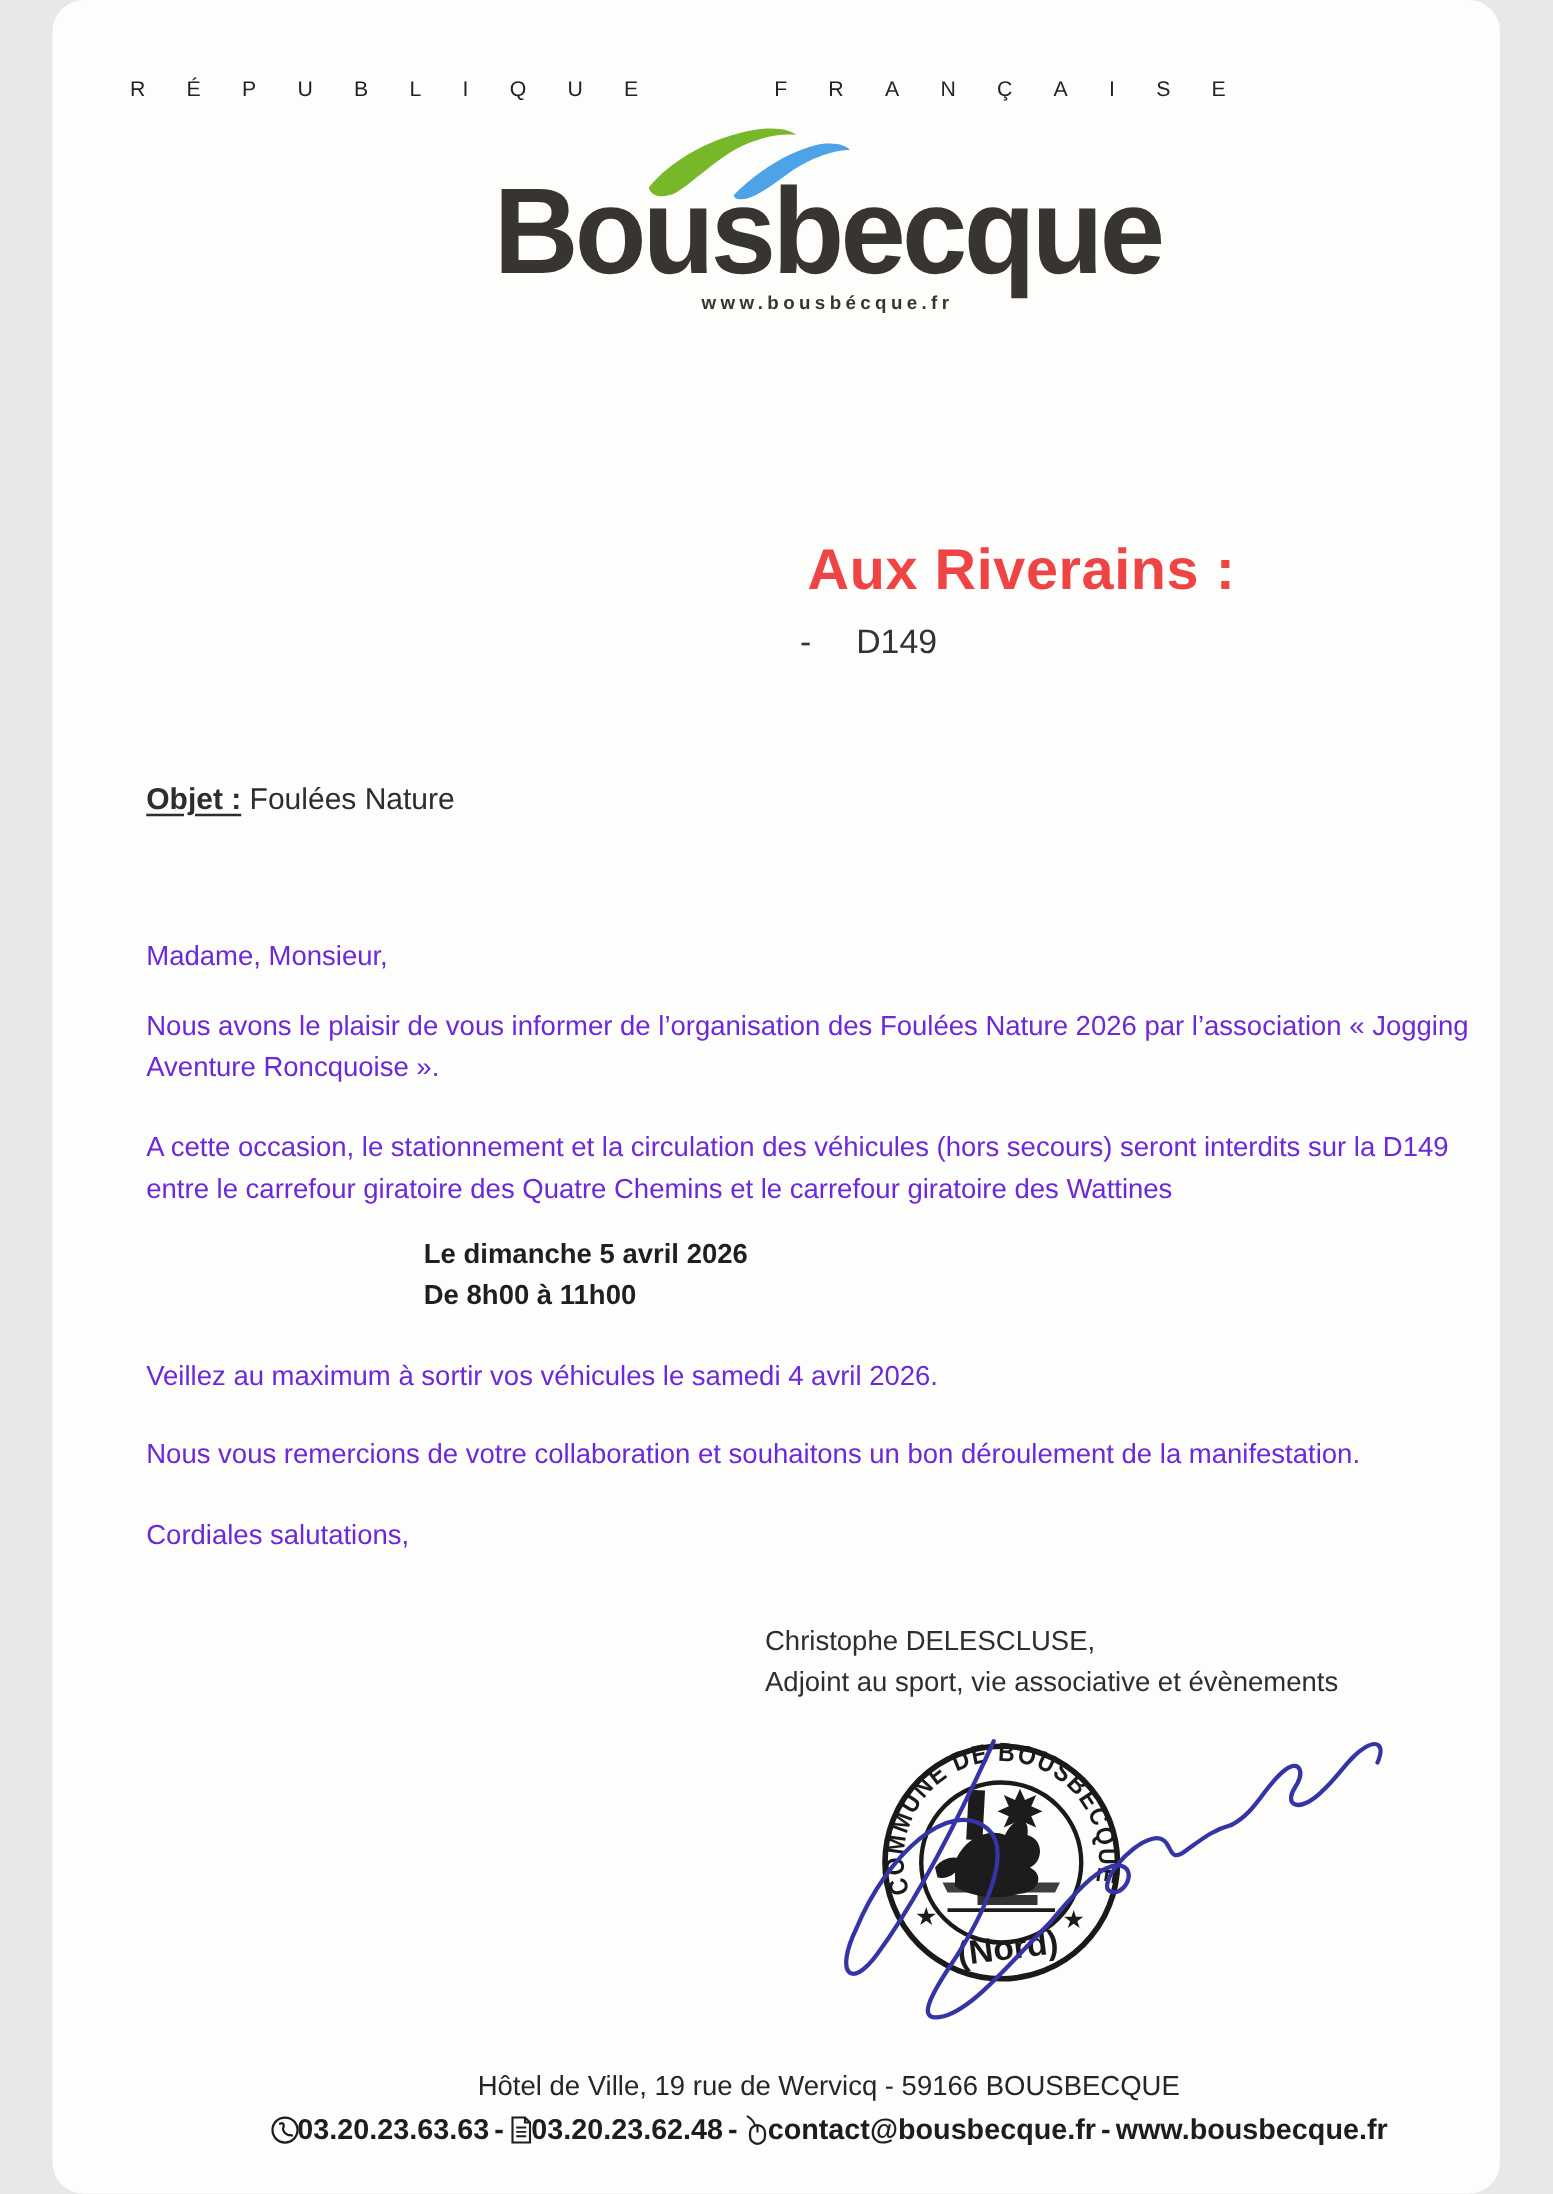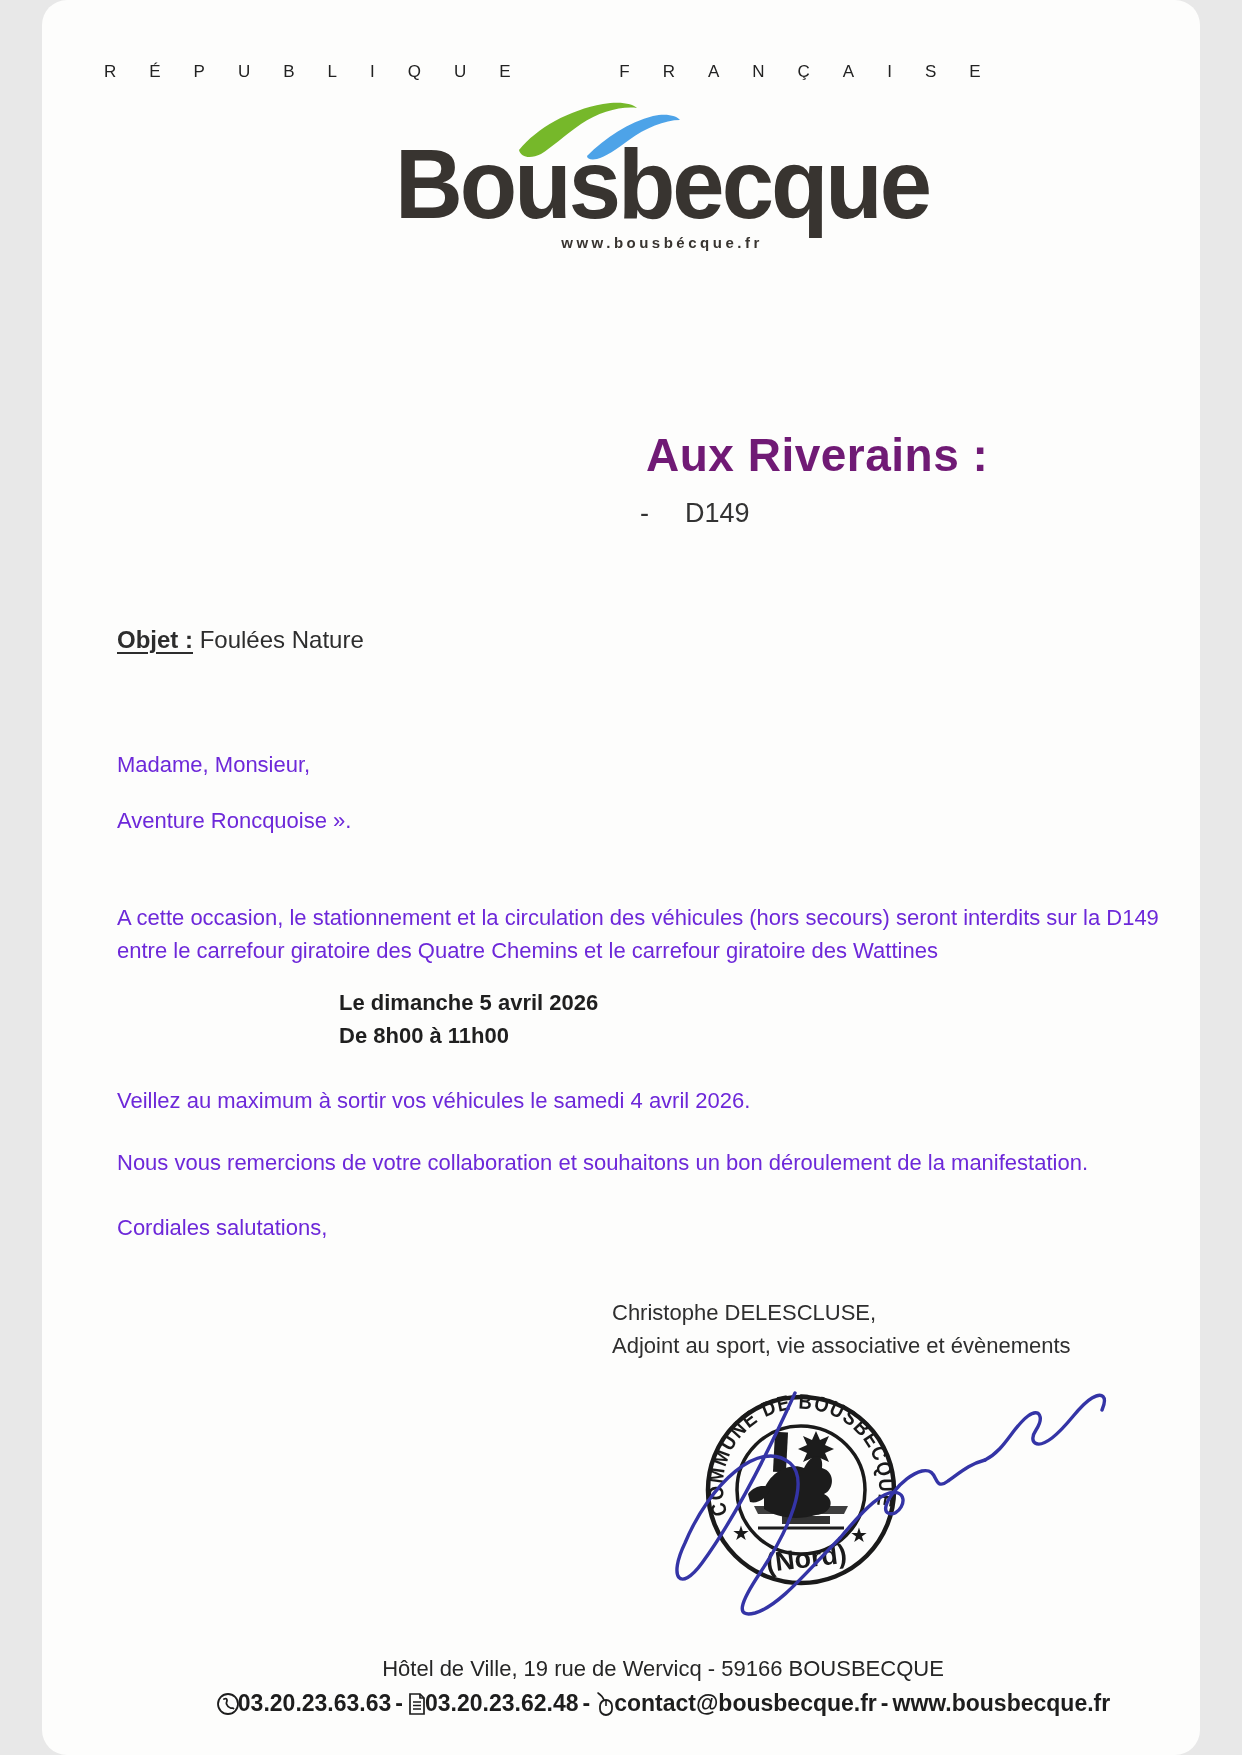--- a/index.html
+++ b/index.html
@@ -28,21 +28,21 @@
     font-size:94px;font-weight:700;line-height:1;
     letter-spacing:-3px;color:#383430;
     transform:scaleY(1.04);
   }
   .logo-url{
     margin-top:2px;
     font-size:15px;font-weight:600;color:#383430;
     letter-spacing:3.5px;
   }
 
-  .title{top:428px;left:604px;font-size:46px;font-weight:600;color:#701a75;letter-spacing:0.5px;white-space:nowrap;}
+  .title{top:428px;left:604px;font-size:46px;font-weight:600;color:#ef4444;letter-spacing:0.5px;white-space:nowrap;}
   .d149{top:498px;left:598px;font-size:27px;color:#333;display:flex;gap:36px;}
 
   .objet{top:592px;left:75px;font-size:24px;white-space:nowrap;margin-top:34px;}
   .objet b{font-weight:700;text-decoration:underline;text-underline-offset:4px;}
 
   .body-text{font-size:22px;line-height:33px;color:#6d28d9;white-space:nowrap;}
   .left-margin{left:75px;}
   .bold-line{font-weight:700;color:#1f1f1f;}
 
   .signer{font-size:22px;line-height:33px;color:#2e2e2e;white-space:nowrap;}
@@ -84,20 +84,21 @@
     <span>D149</span>
   </div>
 
   <div class="abs objet">
     <b>Objet :</b><span> Foulées Nature</span>
   </div>
 
   <div class="abs body-text left-margin" style="top:748px;">Madame, Monsieur,</div>
 
   <div class="abs body-text left-margin" style="top:804px;">
+    <div>Nous avons le plaisir de vous informer de l’organisation des Foulées Nature 2026 par l’association « Jogging</div>
     <div>Aventure Roncquoise ».</div>
   </div>
 
   <div class="abs body-text left-margin" style="top:901px;">
     <div>A cette occasion, le stationnement et la circulation des véhicules (hors secours) seront interdits sur la D149</div>
     <div>entre le carrefour giratoire des Quatre Chemins et le carrefour giratoire des Wattines</div>
   </div>
 
   <div class="abs body-text bold-line" style="top:986px;left:297px;">Le dimanche 5 avril 2026</div>
   <div class="abs body-text bold-line" style="top:1019px;left:297px;">De 8h00 à 11h00</div>

